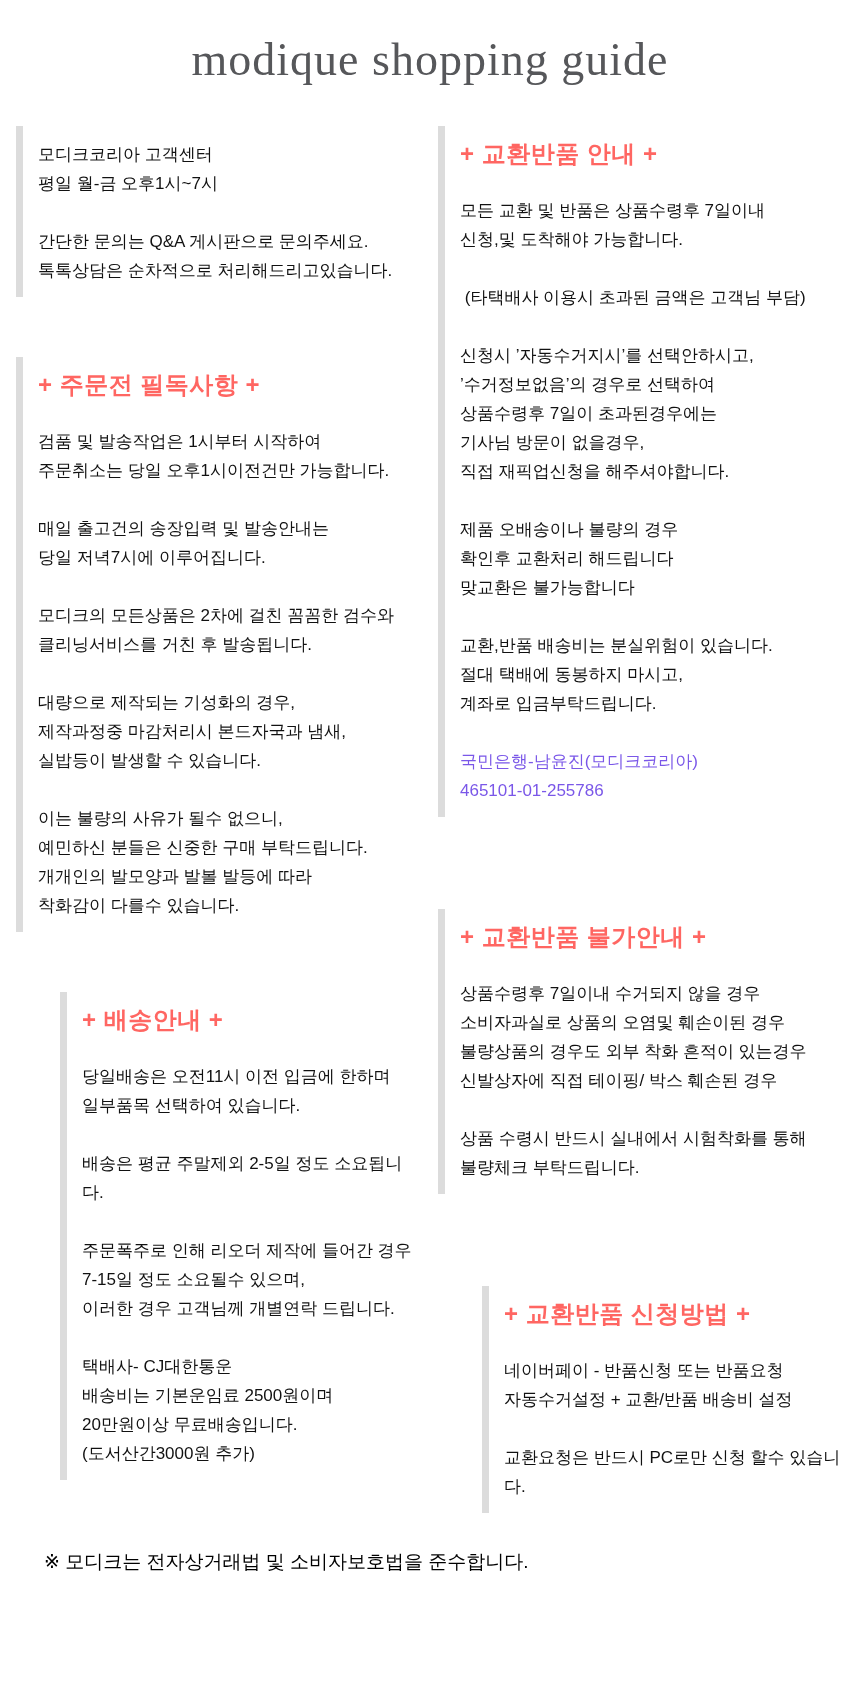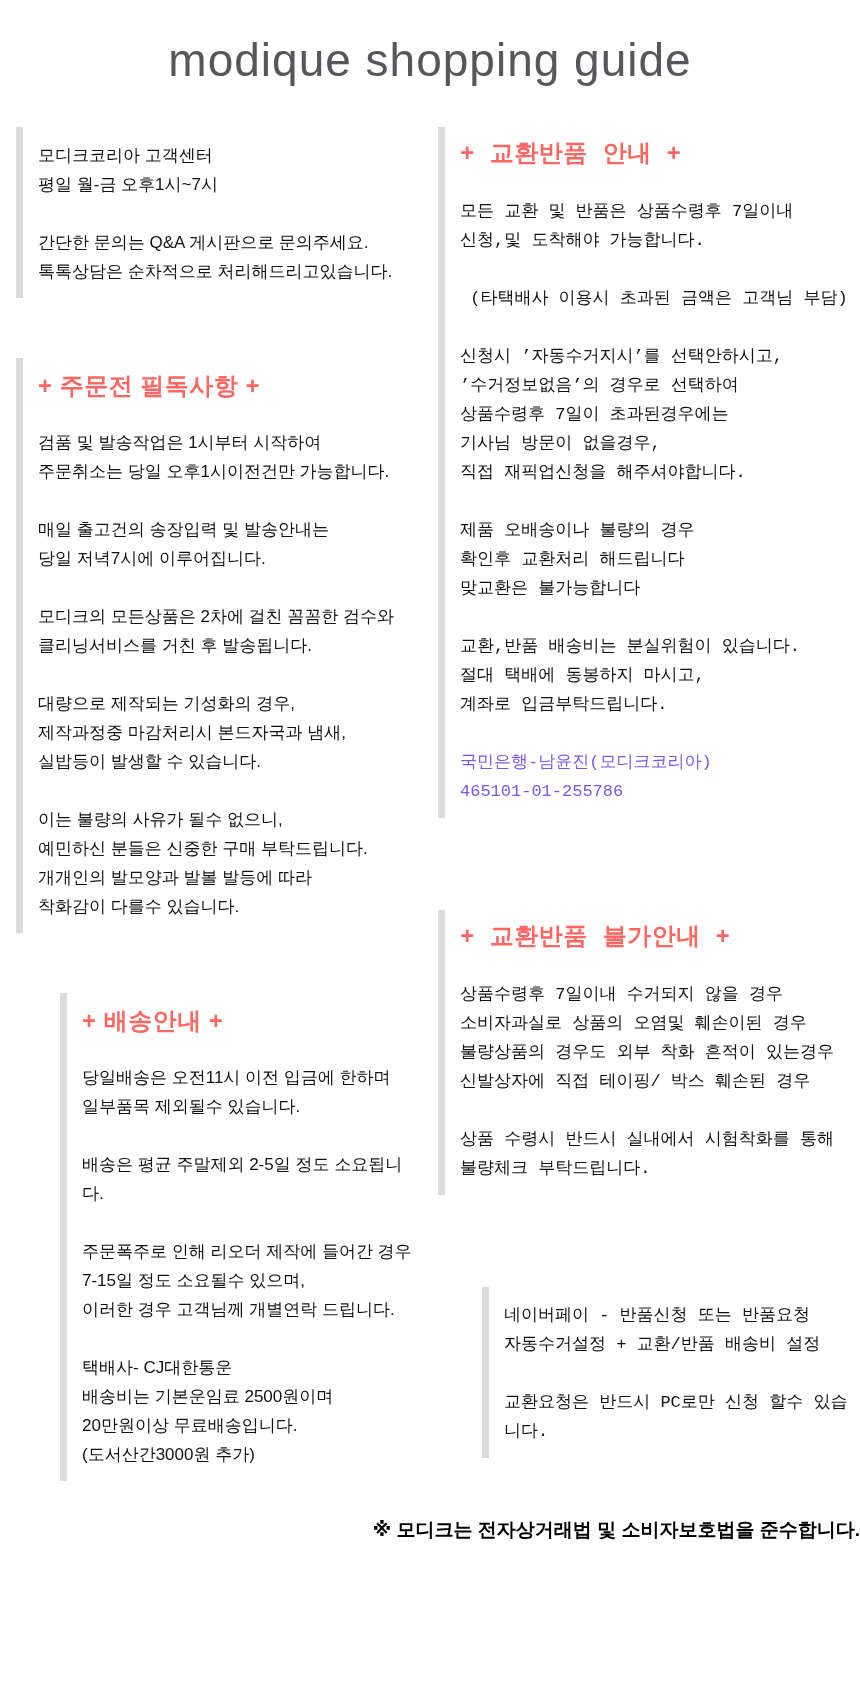--- a/index.html
+++ b/index.html
@@ -8,51 +8,51 @@
   }
   *{box-sizing:border-box;}
   html,body{margin:0;padding:0;}
   body{
     width:860px; height:1706px; background:var(--bg);
     font-family:"Liberation Sans","DejaVu Sans",sans-serif;
     overflow:hidden;
   }
   .title{
     margin:0; padding-top:33px;
-    font-family:Liberation Sans, sans-serif;
+    font-family:Liberation Serif, serif;
     font-weight:400; font-size:46px; letter-spacing:1px;
     color:var(--title-color); text-align:center;
   }
   .columns{
     display:flex; align-items:flex-start;
     padding-left:16px; padding-right:10px; margin-top:40px;
   }
   .col-left{flex:0 0 400px; margin-right:22px;}
   .col-right{flex:1 1 auto; min-width:0;}
   .guide-section{
     border-left:7px solid var(--bar);
     padding:14px 0 12px 15px;
     margin-bottom:60px;
   }
-  .col-right .guide-section{margin-bottom:92px;font-family:Liberation Mono, monospace;}
+  .col-right .guide-section{margin-bottom:92px;}
   .guide-section:last-child{margin-bottom:0;margin-left:44px;}
   .section-title{
     margin:0 0 28px; font-size:24px; line-height:28px;
     font-weight:700; color:var(--accent); letter-spacing:0.5px;
   }
   .para{margin:0 0 29px;}
   .para:last-child{margin-bottom:0;}
   .line{
     display:block; font-size:17px; line-height:29px;
     color:var(--text); white-space:pre-wrap;
   }
   .para.account .line{color:var(--link);}
   .footer{
-    margin-top:36px; text-align:right;
-    font-size:19px; font-weight:700; color:#000000;
+    margin-top:36px; text-align:left;
+    font-size:19px; font-weight:400; color:#000000;padding-left:44px;
   }
 </style>
 </head>
 <body>
 
 <div class="page">
   <h1 class="title">modique shopping guide</h1>
 
   <div class="columns">
     <div class="col-left" id="col-left">
@@ -89,21 +89,21 @@
             <span class="line">이는 불량의 사유가 될수 없으니,</span>
             <span class="line">예민하신 분들은 신중한 구매 부탁드립니다.</span>
             <span class="line">개개인의 발모양과 발볼 발등에 따라</span>
             <span class="line">착화감이 다를수 있습니다.</span>
           </p>
         </section>
         <section class="guide-section">
           <h2 class="section-title">+ 배송안내 +</h2>
           <p class="para">
             <span class="line">당일배송은 오전11시 이전 입금에 한하며</span>
-            <span class="line">일부품목 제외될수 있습니다.</span>
+            <span class="line">일부품목 선택하여 있습니다.</span>
           </p>
           <p class="para">
             <span class="line">배송은 평균 주말제외 2-5일 정도 소요됩니다.</span>
           </p>
           <p class="para">
             <span class="line">주문폭주로 인해 리오더 제작에 들어간 경우</span>
             <span class="line">7-15일 정도 소요될수 있으며,</span>
             <span class="line">이러한 경우 고객님께 개별연락 드립니다.</span>
           </p>
           <p class="para">
@@ -153,20 +153,21 @@
             <span class="line">소비자과실로 상품의 오염및 훼손이된 경우</span>
             <span class="line">불량상품의 경우도 외부 착화 흔적이 있는경우</span>
             <span class="line">신발상자에 직접 테이핑/ 박스 훼손된 경우</span>
           </p>
           <p class="para">
             <span class="line">상품 수령시 반드시 실내에서 시험착화를 통해</span>
             <span class="line">불량체크 부탁드립니다.</span>
           </p>
         </section>
         <section class="guide-section">
+          <h2 class="section-title">+ 교환반품 신청방법 +</h2>
           <p class="para">
             <span class="line">네이버페이 - 반품신청 또는 반품요청</span>
             <span class="line">자동수거설정 + 교환/반품 배송비 설정</span>
           </p>
           <p class="para">
             <span class="line">교환요청은 반드시 PC로만 신청 할수 있습니다.</span>
           </p>
         </section>
       </div>
   </div>

